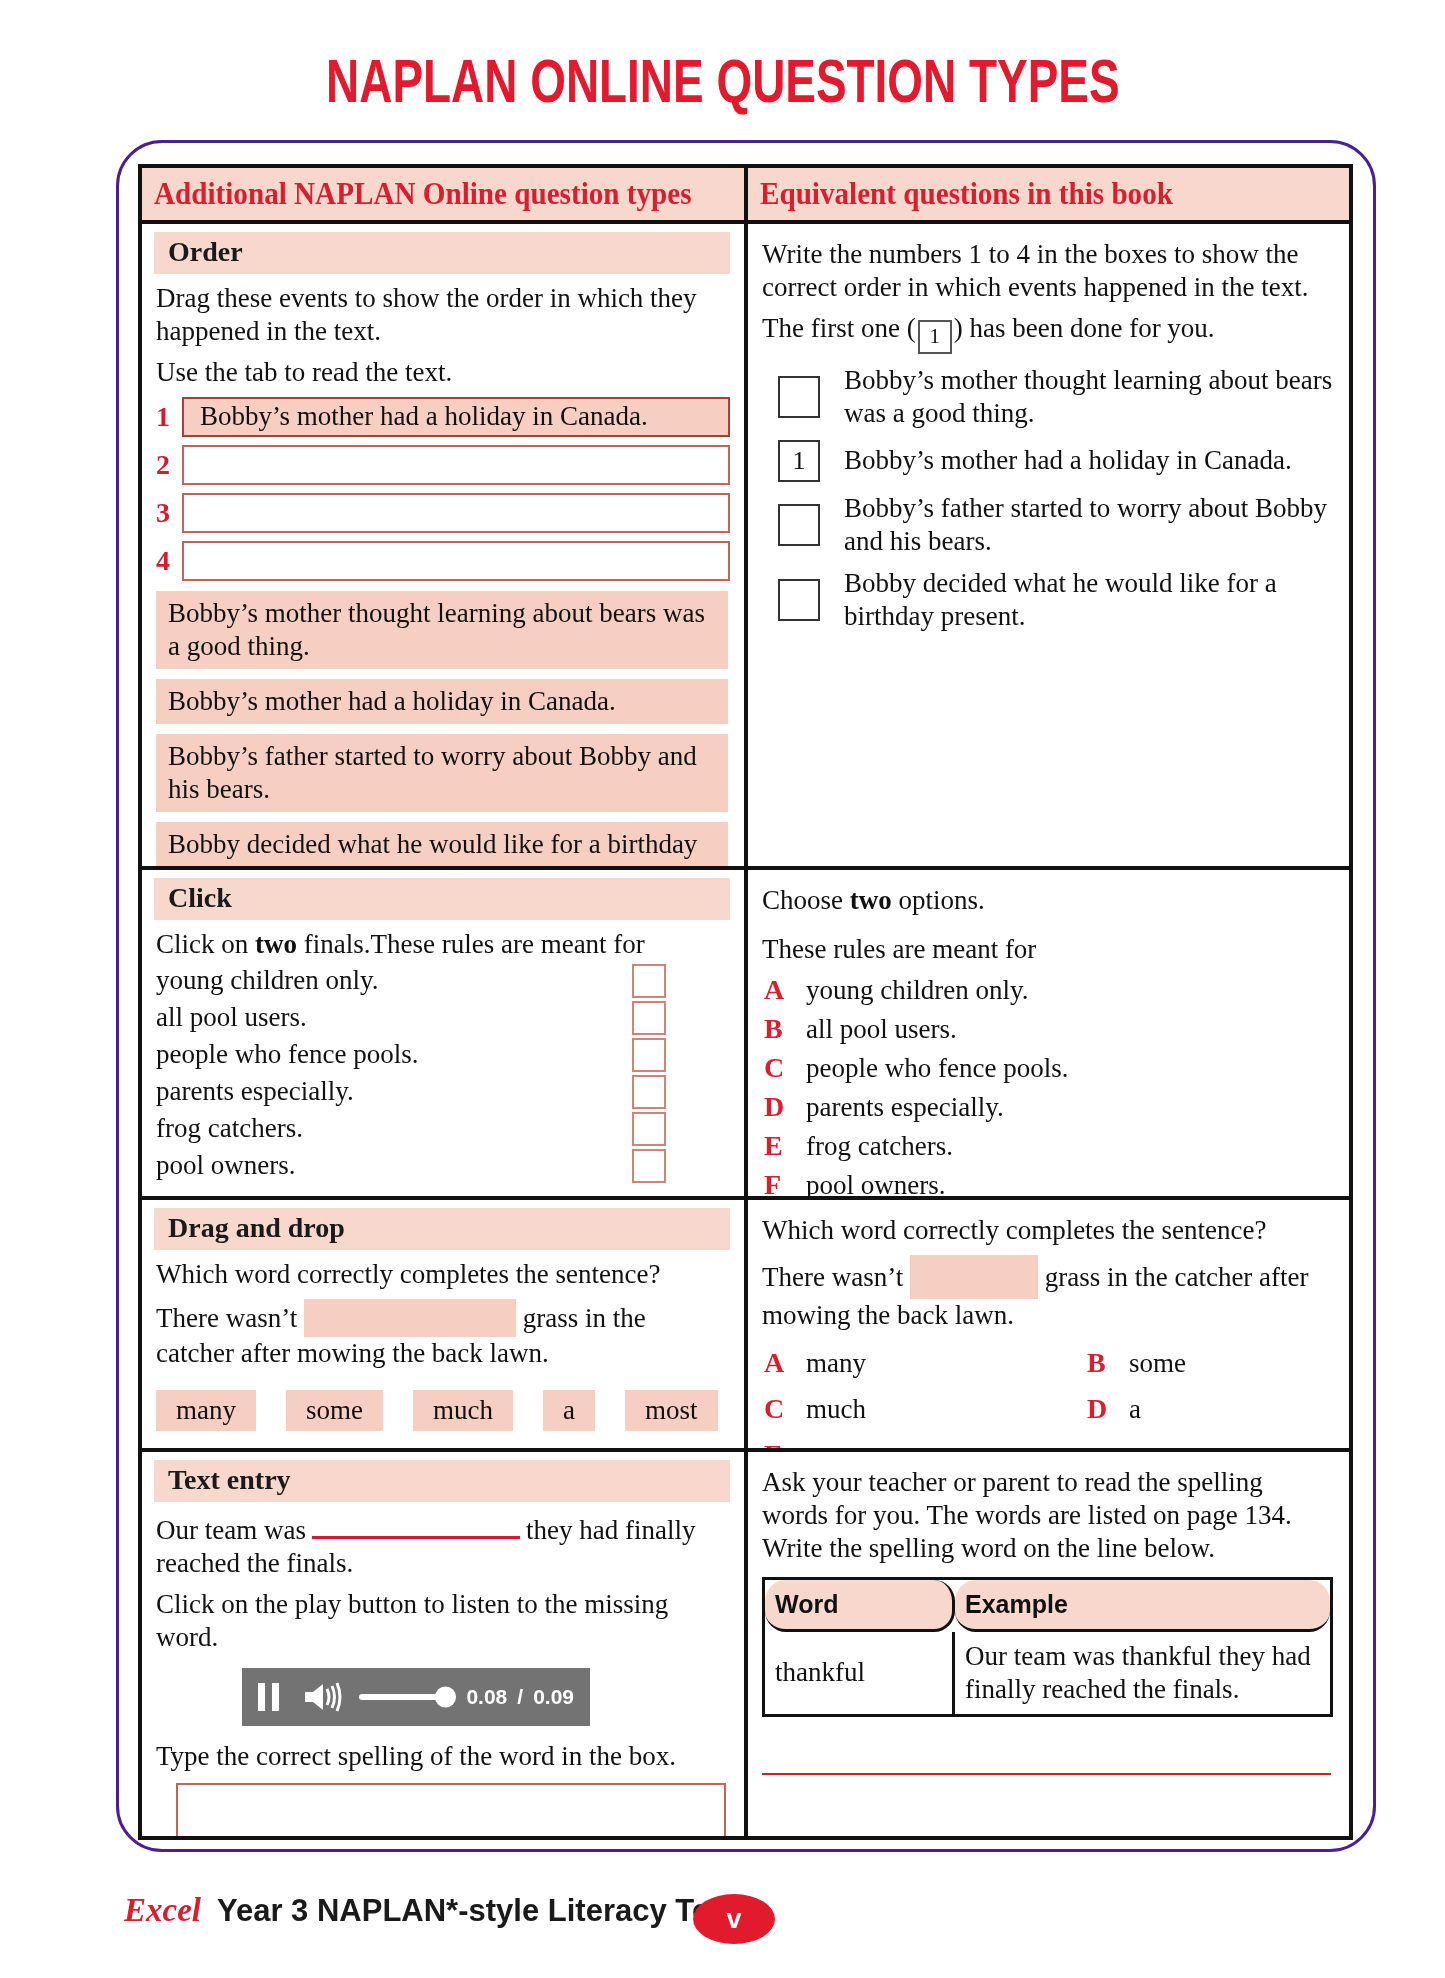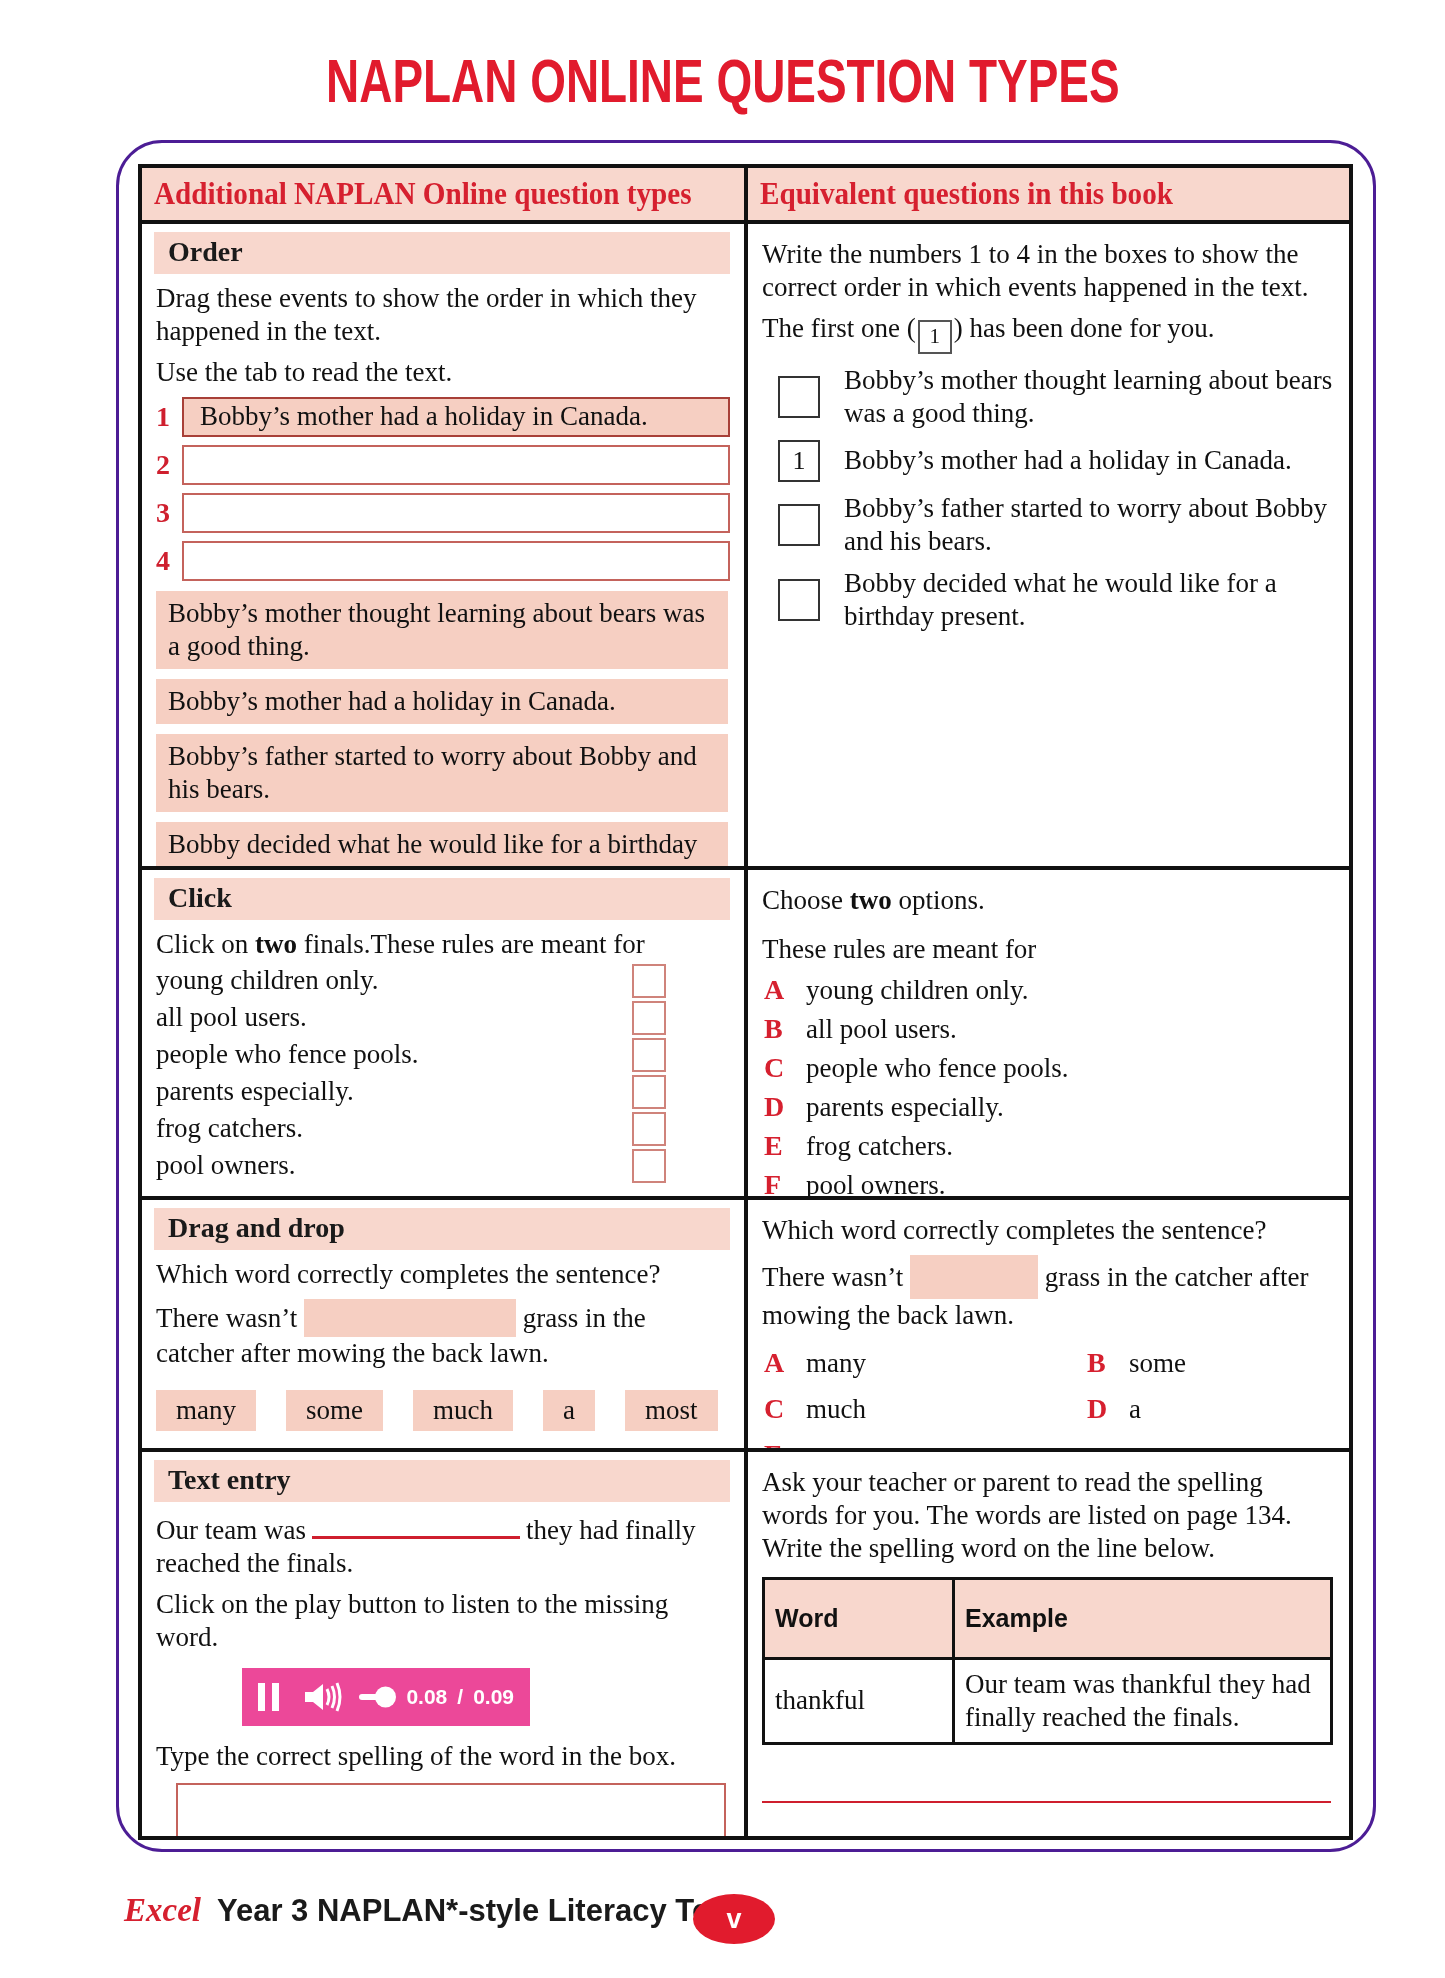--- a/index.html
+++ b/index.html
@@ -89,37 +89,37 @@
   .blankchip.wide { width:212px; height:38px; }
   .blankchip.small { width:128px; height:44px; vertical-align:-13px; }
   .wordchips { display:flex; align-items:center; margin:20px 2px 0 2px; gap:30px; }
   .wordchip { background:#f6cfc2; font-size:27px; padding:5px 20px; }
   .optgrid { display:grid; grid-template-columns:56% 1fr; margin-top:2px; }
 
   
   .wline { display:inline-block; width:208px; border-bottom:3px solid #cf1f2e;
            height:26px; vertical-align:baseline; margin:0 6px; }
   .player {
-    width:288px; height:58px; background:#ec4899; margin:14px 0 14px 88px;
+    width:348px; height:58px; background:#737373; margin:14px 0 14px 88px;
     display:flex; align-items:center; padding:4px 16px; box-sizing:border-box;
   }
   .pauseicon { display:flex; gap:7px; margin-right:24px; }
   .pauseicon i { display:block; width:7px; height:28px; background:#fff; }
   .spk { margin-right:16px; display:flex; align-items:center; }
   .track { flex:1; height:6px; background:#fff; border-radius:3px; position:relative; margin-right:14px; }
   .knob { position:absolute; right:-4px; top:50%; transform:translateY(-50%);
           width:21px; height:21px; background:#fff; border-radius:50%; }
   .ptime { color:#fff; font-family:"Liberation Sans", sans-serif; font-weight:bold;
            font-size:21px; display:flex; gap:10px; }
   .typebox { height:56px; border:2px solid #c4635c; margin:10px 6px 0 22px; background:#fff; }
 
   .wtable { border:3px solid #111; margin:12px 4px 0 2px; }
   .wtr { display:grid; grid-template-columns:190px 1fr; }
   .wth { background:#f8d7cd; font-family:"Liberation Sans", sans-serif; font-weight:bold;
-         font-size:25px; padding:24px 10px; border-bottom:3px solid #111; }
+         font-size:25px; padding:10px 10px; border-bottom:3px solid #111;border-radius:21px; }
   .wth.c1, .wtd.c1 { border-right:3px solid #111; }
   .wtd { font-size:27px; line-height:1.22; padding:8px 10px; display:flex; align-items:center; }
   .redline { border-top:2px solid #cf1f2e; margin:56px 6px 0 2px; }
 
   
   .footer { position:absolute; left:124px; top:1892px; display:flex; align-items:center; }
   .brand { color:#d6202f; font-weight:bold; font-style:italic; font-size:33px;
            font-family:"Liberation Serif", serif; }
   .booktitle { font-family:"Liberation Sans", sans-serif; font-weight:bold;
                font-size:31px; color:#1a1a1a; margin-left:16px; }

